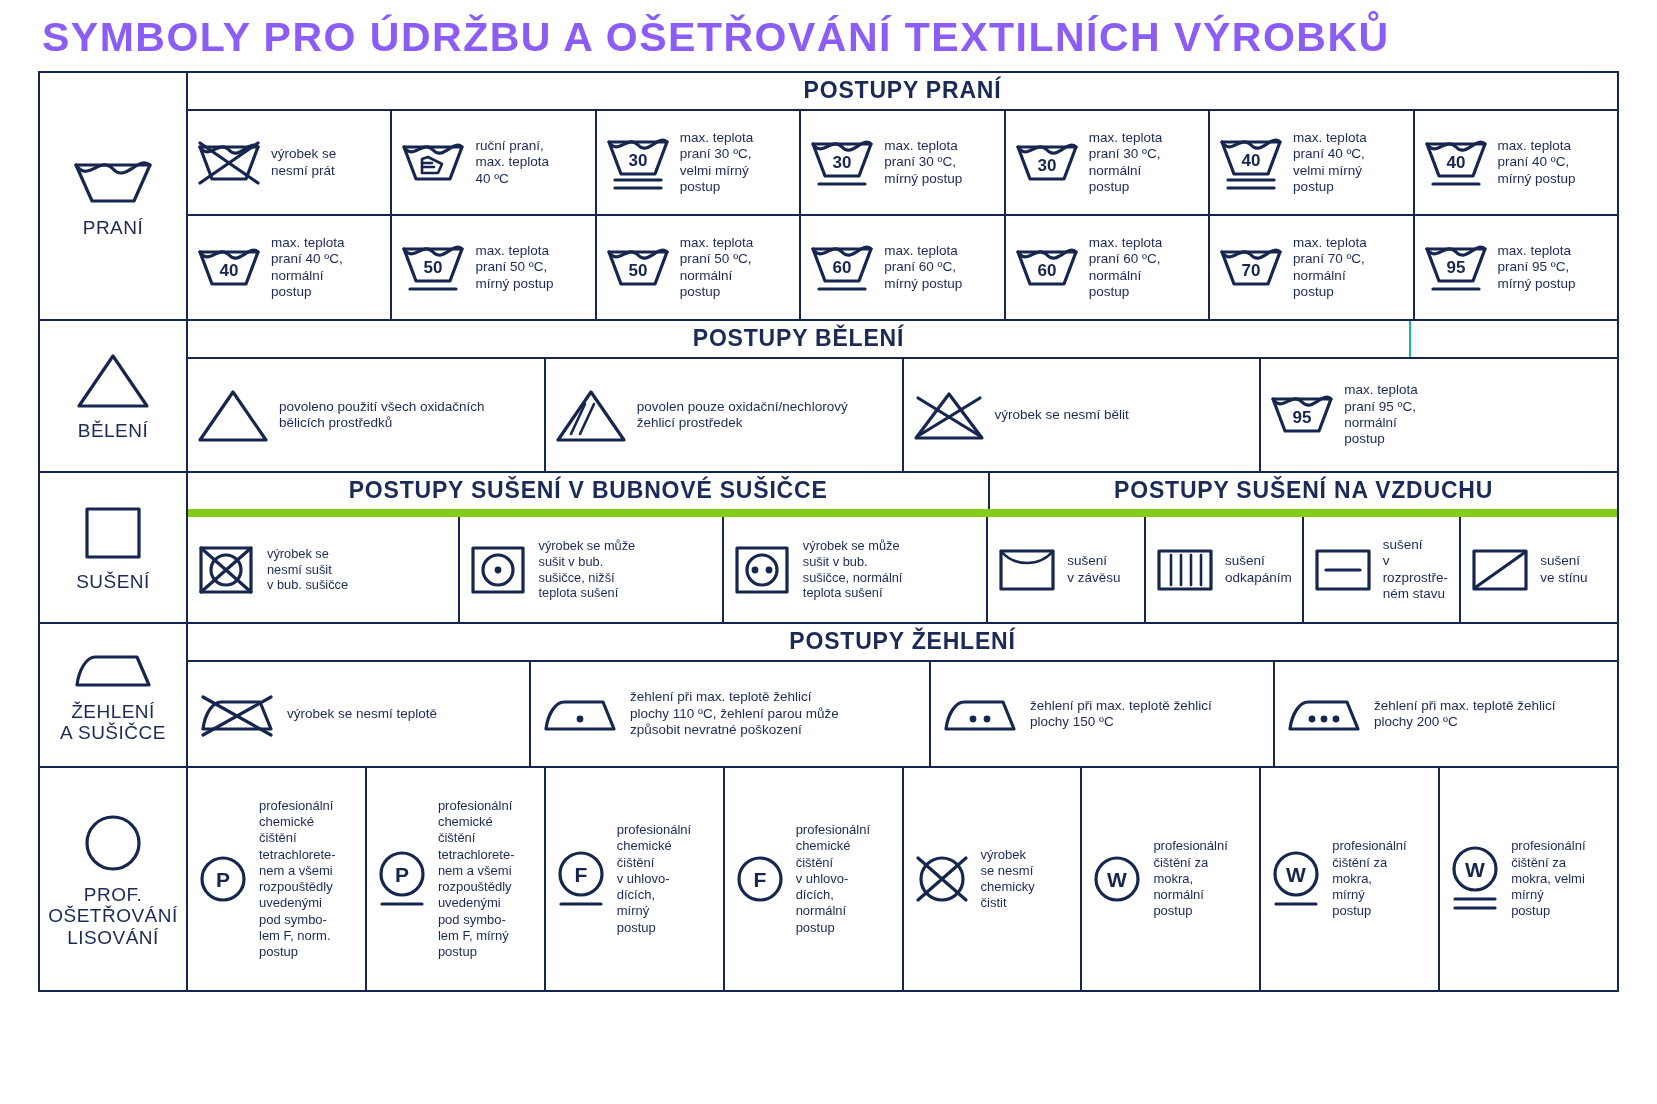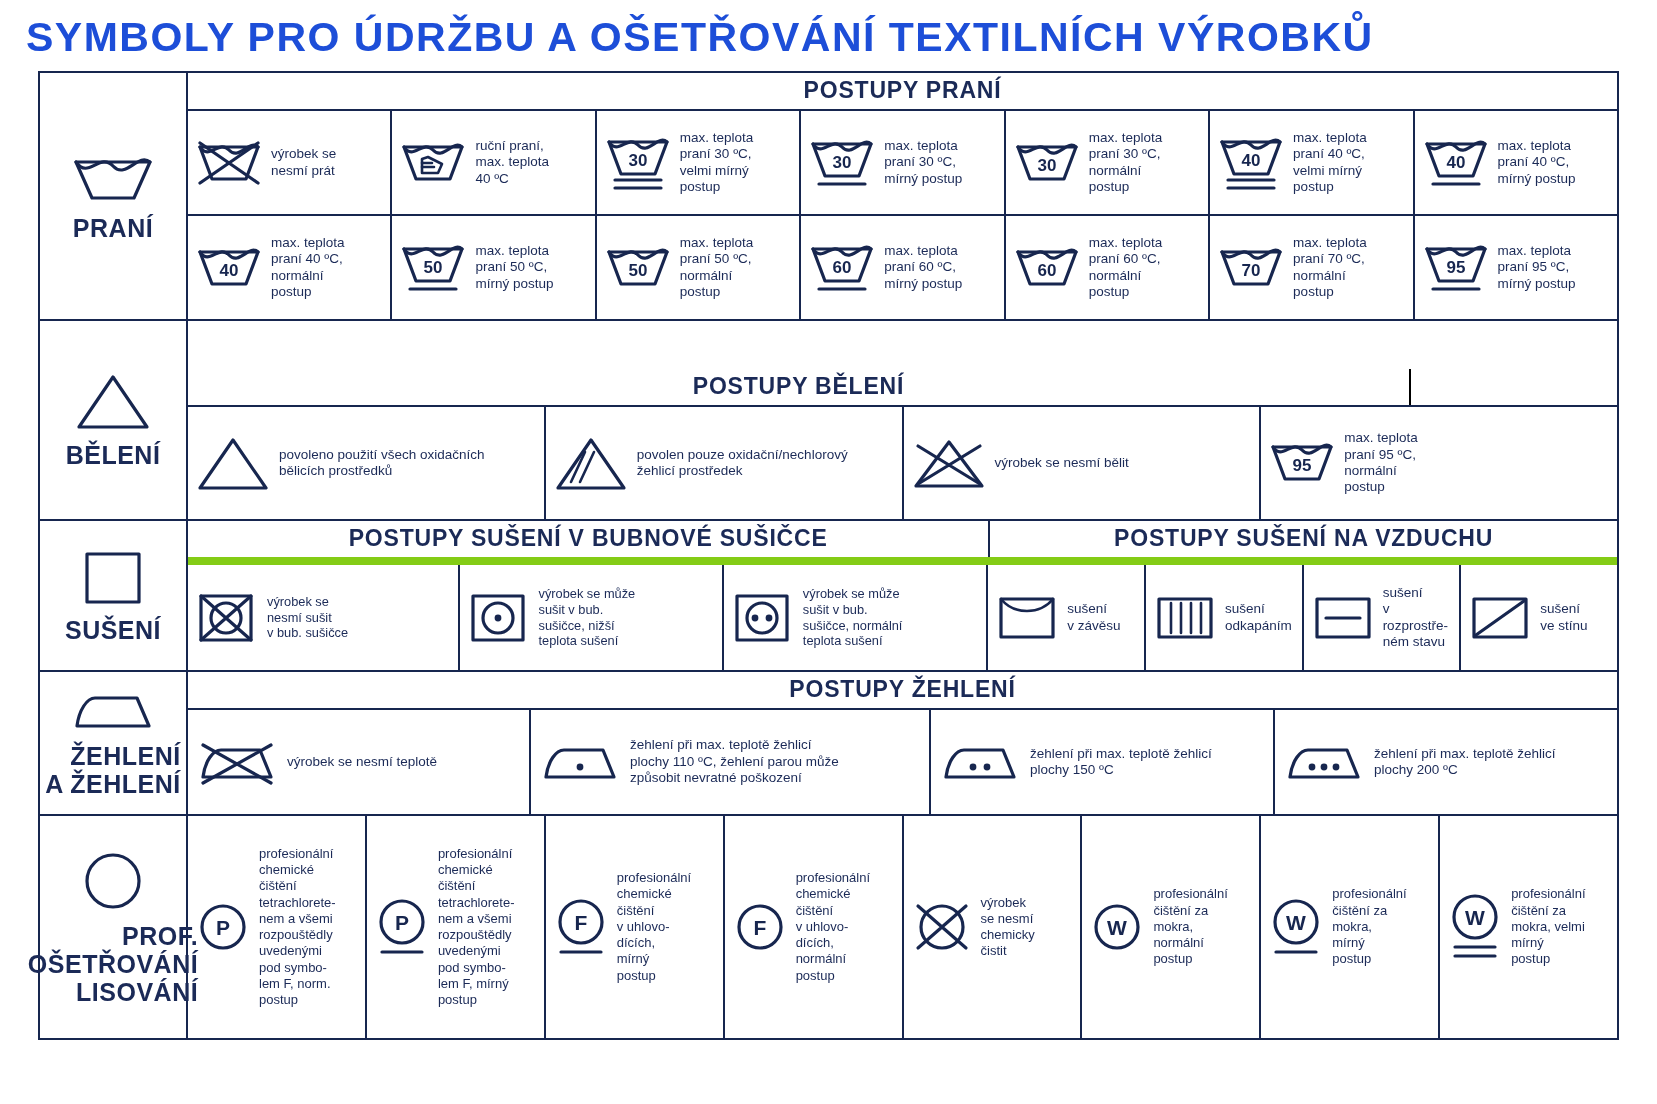--- a/index.html
+++ b/index.html
@@ -1,31 +1,31 @@
 <!DOCTYPE html>
 <html><head>
 <meta charset="utf-8">
 <style>
   html,body{margin:0;padding:0;background:#ffffff;}
   body{width:1657px;height:1104px;font-family:"Liberation Sans",sans-serif;color:#1b2a57;}
   .page{position:relative;width:1657px;height:1104px;box-sizing:border-box;padding:0;}
   h1.title{
-    margin:0;padding:14px 0 10px 26px;
-    font-size:41px;font-weight:bold;letter-spacing:1.5px;color:#1d4ed8;
+    margin:0;padding:14px 0 10px 42px;
+    font-size:41px;font-weight:bold;letter-spacing:1.5px;color:#8b5cf6;
     font-family:"Liberation Sans",sans-serif;
   }
   .grid{margin:0 38px 0 38px;border:2px solid #17264f;}
   .band{display:flex;border-bottom:2px solid #17264f;}
   .band:last-child{border-bottom:none;}
   .cat{
     width:148px;min-width:148px;border-right:2px solid #17264f;
     display:flex;flex-direction:column;align-items:center;justify-content:center;
     padding:6px 2px;box-sizing:border-box;
   }
-  .cat .catlabel{font-size:25px;font-weight:bold;text-align:right;line-height:1.12;margin-top:8px;letter-spacing:.5px;}
+  .cat .catlabel{font-size:19px;font-weight:normal;text-align:center;line-height:1.12;margin-top:8px;letter-spacing:.5px;}
   .bandbody{flex:1;display:flex;flex-direction:column;}
   .hdr{
     text-align:center;font-size:23px;font-weight:bold;letter-spacing:.8px;
     padding:4px 0 5px;border-bottom:2px solid #17264f;
   }
   .hdrrow{display:flex;border-bottom:8px solid #84cc16;}
   .hdrrow .hdr{flex:1;border-bottom:none;border-right:2px solid #17264f;}
   .hdrrow .hdr:last-child{border-right:none;}
   .row{display:flex;border-bottom:2px solid #17264f;}
   .row:last-child{border-bottom:none;}
@@ -270,21 +270,21 @@
       <div class="cat">
         <span class="sym">
           <svg width="80" height="62" viewBox="0 0 80 62">
             <path class="st" d="M40 6 L74 56 L6 56 Z"></path>
           </svg>
         </span>
         <span class="catlabel">BĚLENÍ</span>
       </div>
       <div class="bandbody">
         <div style="display:flex;border-bottom:2px solid #17264f;">
-          <div class="hdr" style="flex:1;border-bottom:none;border-right:2px solid #000000;margin-top:48px;">POSTUPY BĚLENÍ</div>
+          <div class="hdr" style="flex:1;border-bottom:none;border-right:2px solid #14b8a6;">POSTUPY BĚLENÍ</div>
           <div class="tall-extra" style="border-bottom:none;"></div>
         </div>
         <div class="row" style="border-bottom:none;height:112px;">
           <div class="cell">
             <span class="sym">
               <svg width="78" height="62" viewBox="0 0 78 62">
                 <path class="st" d="M39 8 L72 56 L6 56 Z"></path>
               </svg>
             </span>
             <span class="txt" style="white-space:pre-line">povoleno použití všech oxidačních
@@ -427,21 +427,21 @@
 
     <div class="band band-iron">
       <div class="cat">
         <span class="sym">
           <svg width="88" height="46" viewBox="0 0 88 46">
             <path class="st" d="M8 38 L80 38 L68 10 L26 10 C18 10 10 22 8 38 Z"></path>
           </svg>
         </span>
         <span class="catlabel">
           <span>ŽEHLENÍ</span><br>
-          <span>A ŽEHLENÍ</span>
+          <span>A SUŠIČCE</span>
         </span>
       </div>
       <div class="bandbody">
         <div class="hdr">POSTUPY ŽEHLENÍ</div>
         <div class="row" style="border-bottom:none;">
           <div class="cell" style="flex:0 0 24%">
             <span class="sym">
               <svg width="86" height="50" viewBox="0 0 86 50">
                 <path class="st" d="M9 40 L77 40 L66 13 L27 13 C19 13 11 24 9 40 Z"></path>
                 <path class="st" d="M9 8 L77 46 M77 8 L9 46"></path>

